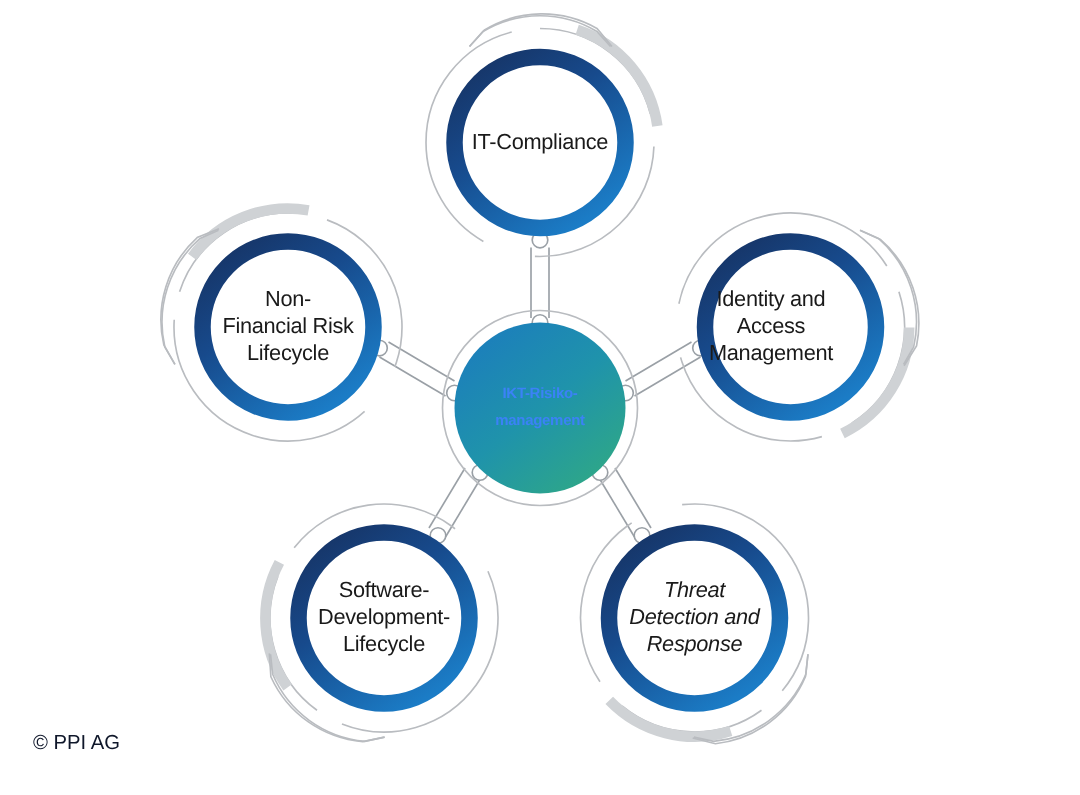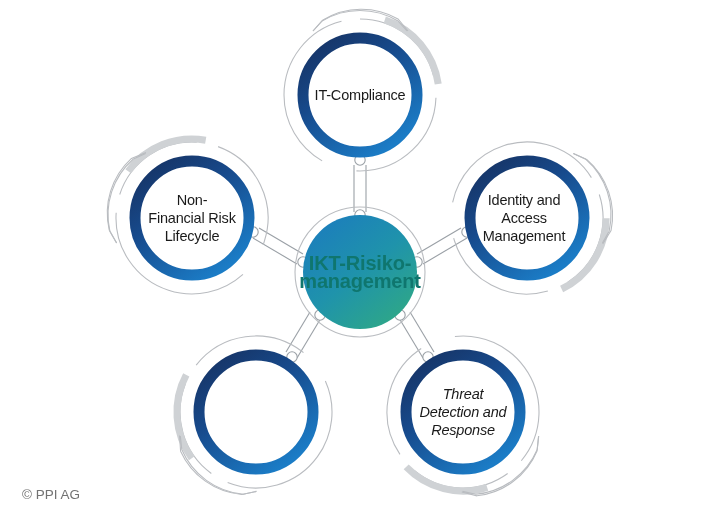--- a/index.html
+++ b/index.html
@@ -36,39 +36,39 @@
     letter-spacing: -0.2px;
     white-space: pre-line;
     pointer-events: none;
     display: flex;
     align-items: center;
     justify-content: center;
   }
   .center-label {
     position: absolute;
     text-align: center;
-    color: #0f766e;
+    color: #3b82f6;
     font-family: "Liberation Sans", sans-serif;
-    font-size: 20px;
+    font-size: 10px;
     font-weight: bold;
     line-height: 18px;
     letter-spacing: -0.2px;
     white-space: pre-line;
     pointer-events: none;
     display: flex;
     align-items: center;
     justify-content: center;
   }
   #copyright {
     position: absolute;
     left: 22px;
     top: 487px;
     font-family: "Liberation Sans", sans-serif;
     font-size: 13.5px;
-    color: #737373;
+    color: #0f172a;
     letter-spacing: 0px;
   }
 </style>
 </head>
 <body>
 
 <div id="canvas">
 
   <svg id="diagram-svg" viewBox="0 0 720 530">
     <defs>
@@ -166,28 +166,31 @@
     </g>
 
     <g>
       <circle cx="360" cy="272" r="65" fill="none" stroke="#b9bcc0" stroke-width="1.1"></circle>
       <circle cx="360" cy="272" r="57" fill="url(#centerGrad)"></circle>
     </g>
   </svg>
 
   <div class="node-label" style="left:285px; top:65px; width:150px; height:60px;">IT-Compliance</div>
 
-  <div class="node-label" style="left:454px; top:188px; width:140px; height:60px;">Identity and
+  <div class="node-label" style="left:444px; top:188px; width:140px; height:60px;">Identity and
 Access
 Management</div>
 
   <div class="node-label" style="left:393px; top:382px; width:140px; height:60px;font-style:italic;">Threat
 Detection and
 Response</div>
 
+  <div class="node-label" style="left:186px; top:382px; width:140px; height:60px;">Software-
+Development-
+Lifecycle</div>
 
   <div class="node-label" style="left:122px; top:188px; width:140px; height:60px;">Non-
 Financial Risk
 Lifecycle</div>
 
   <div class="center-label" style="left:295px; top:251px; width:130px; height:42px;">IKT-Risiko-
 management</div>
 
   <div id="copyright">© PPI AG</div>
 

